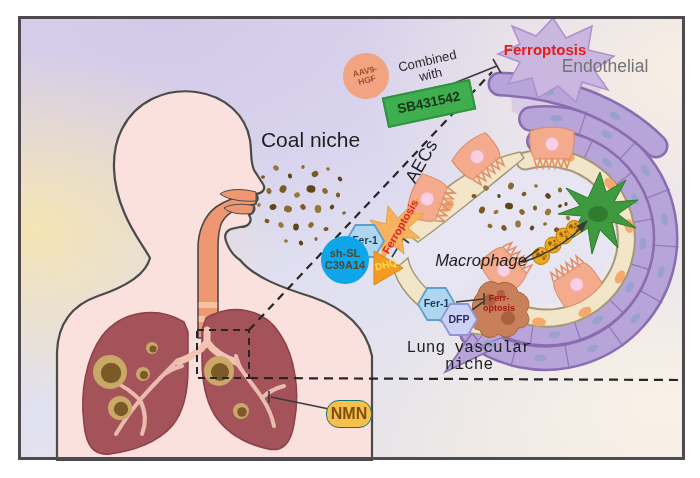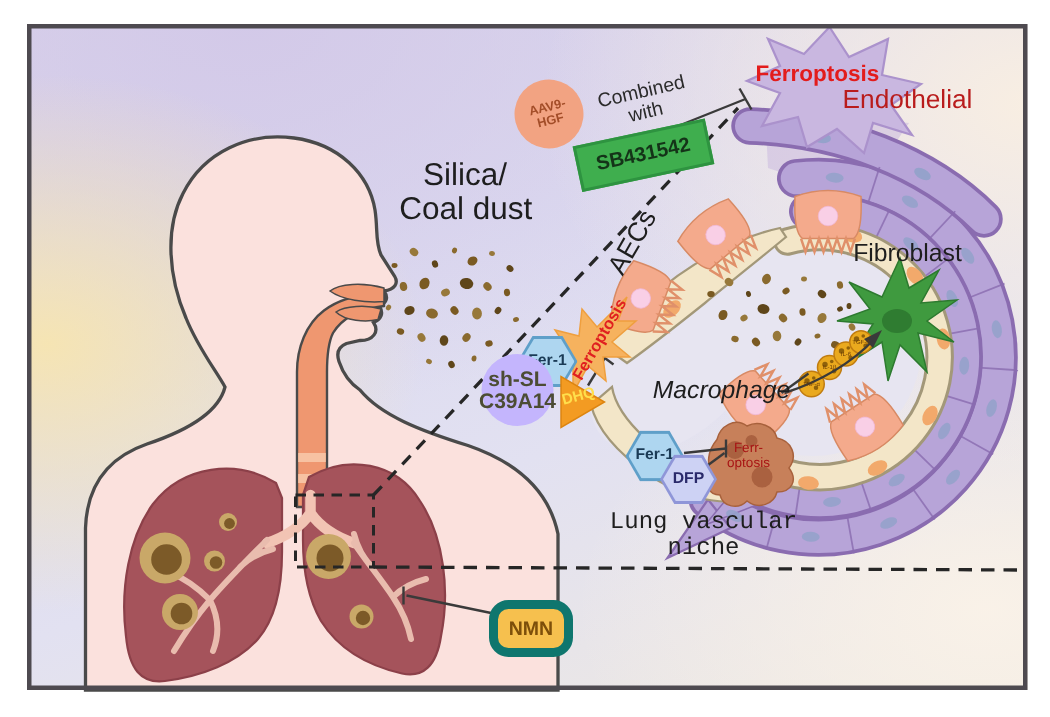--- a/index.html
+++ b/index.html
@@ -254,75 +254,73 @@
         <ellipse cx="286" cy="241" rx="2" ry="1.64" fill="#97783a" transform="rotate(25 286 241)"></ellipse>
         <ellipse cx="301" cy="243" rx="2.5" ry="2.05" fill="#5f461a" transform="rotate(62 301 243)"></ellipse>
         <ellipse cx="316" cy="239" rx="2" ry="1.64" fill="#8a6a2e" transform="rotate(99 316 239)"></ellipse>
       </g>
 
     <polygon points="418,198 412,214 424,214 408,228 420,238 402,238 404,254 392,244 382,262 382,244 368,250 378,232 370,220 386,224 388,206 398,218" fill="#f6b25e" stroke="#ef9f3e" stroke-width="1"></polygon>
 
     <rect x="19.5" y="17.5" width="664" height="441" fill="none" stroke="#4e4a50" stroke-width="3"></rect>
   </svg>
 
-  <div class="lbl" style="left:250px;top:106px;width:120px;font-size:21px;">Silica/</div>
-  <div class="lbl" style="left:238px;top:129px;width:145px;font-size:21px;">Coal dust</div>
+  <div class="lbl" style="left:238px;top:129px;width:145px;font-size:21px;">Coal niche</div>
 
   <div class="lbl" style="left:489px;top:42px;width:112px;font-size:15px;font-weight:bold;color:#e31c1c;">Ferroptosis</div>
-  <div class="lbl" style="left:546px;top:57px;width:118px;font-size:17.5px;color:#b91c1c;">Endothelial</div>
+  <div class="lbl" style="left:546px;top:57px;width:118px;font-size:17.5px;color:#737373;">Endothelial</div>
 
   <div class="lbl" style="left:393px;top:152px;width:58px;font-size:18px;transform:rotate(-60deg);">AECs</div>
   <div class="lbl" style="left:368px;top:221px;width:66px;font-size:11px;font-weight:bold;color:#e02020;transform:rotate(-60deg);">Ferroptosis</div>
 
-  <div class="lbl" style="left:551px;top:161px;width:108px;font-size:16.5px;">Fibroblast</div>
   <div class="lbl" style="left:432px;top:252px;width:98px;font-size:16.5px;font-style:italic;">Macrophage</div>
   <div class="lbl" style="left:390px;top:340px;width:158px;font-size:16px;font-family:Liberation Mono, monospace;">Lung vascular niche</div>
 
-  <div class="lbl" style="left:472px;top:294px;width:54px;font-size:9px;font-weight:normal;color:#a81414;">
+  <div class="lbl" style="left:472px;top:294px;width:54px;font-size:9px;font-weight:bold;color:#a81414;">
     <span style="display:block;">Ferr-</span>
     <span style="display:block;">optosis</span>
   </div>
 
   <div class="lbl" style="left:389px;top:54px;width:80px;font-size:13px;color:#2b2b2b;transform:rotate(-13deg);">Combined with</div>
 
   <div class="chip" style="left:343px;top:53px;width:46px;height:46px;border-radius:50%;background:#f2a382;transform:rotate(-14deg);font-size:8.5px;font-weight:bold;color:#a34d28;">
     <span>AAV9-</span>
     <span>HGF</span>
   </div>
   <div class="chip" style="left:384px;top:88px;width:86px;height:27px;background:#3fae4e;border:2px solid #2e9340;transform:rotate(-12deg);font-size:13.5px;font-weight:bold;color:#143318;">
     <span>SB431542</span>
   </div>
 
   <div class="chip hex" style="left:345px;top:224px;width:40px;height:34px;background:#5f9fc9;">
     <div class="hex-in" style="background:#aed6f0;font-size:10.5px;font-weight:bold;color:#1a3a55;">
       <span>Fer-1</span>
     </div>
   </div>
-  <div class="chip" style="left:321px;top:236px;width:48px;height:48px;border-radius:50%;background:#c4b5fd;font-size:14px;color:#4c4c34;font-weight:bold;">
+  <div class="chip" style="left:321px;top:236px;width:48px;height:48px;border-radius:50%;background:#0ea5e9;font-size:11px;color:#4c4c34;font-weight:bold;">
     <span>sh-SL</span>
     <span>C39A14</span>
   </div>
 
   <svg class="art" style="left:372px;top:249px;" width="34" height="40" viewBox="0 0 34 40">
     <polygon points="2,2 2,36 31,19" fill="#f39b22" stroke="#dd8510" stroke-width="1"></polygon>
   </svg>
   <div class="lbl" style="left:372px;top:260px;width:28px;font-size:10px;font-weight:bold;color:#ffdf4c;transform:rotate(-15deg);">DHQ</div>
 
   <div class="chip hex" style="left:417px;top:287px;width:39px;height:34px;background:#5f9fc9;">
     <div class="hex-in" style="background:#aed6f0;font-size:10.5px;font-weight:bold;color:#1a3a55;">
       <span>Fer-1</span>
     </div>
   </div>
   <div class="chip hex" style="left:440px;top:303px;width:38px;height:33px;background:#8f96d8;">
     <div class="hex-in" style="background:#cdd2f4;font-size:10.5px;font-weight:bold;color:#2a2a6a;">
       <span>DFP</span>
     </div>
   </div>
 
-  <div class="chip" style="left:326px;top:400px;width:44px;height:26px;border-radius:13px;background:#f6c04e;border:6px solid #0f766e;font-size:13px;font-weight:bold;color:#7d4f0a;">
+  <div class="chip" style="left:326px;top:400px;width:44px;height:26px;border-radius:13px;background:#f6c04e;border:1px solid #0f766e;font-size:16px;font-weight:bold;color:#7d4f0a;">
     <span>NMN</span>
   </div>
 
   <div class="tiny" style="left:531px;top:254px;">TNF-α</div>
   <div class="tiny" style="left:543px;top:243px;">IL-1β</div>
   <div class="tiny" style="left:554px;top:234px;">IL-6</div>
   <div class="tiny" style="left:564px;top:226px;">TGF-β</div>
 </div>
 
 </body></html>

